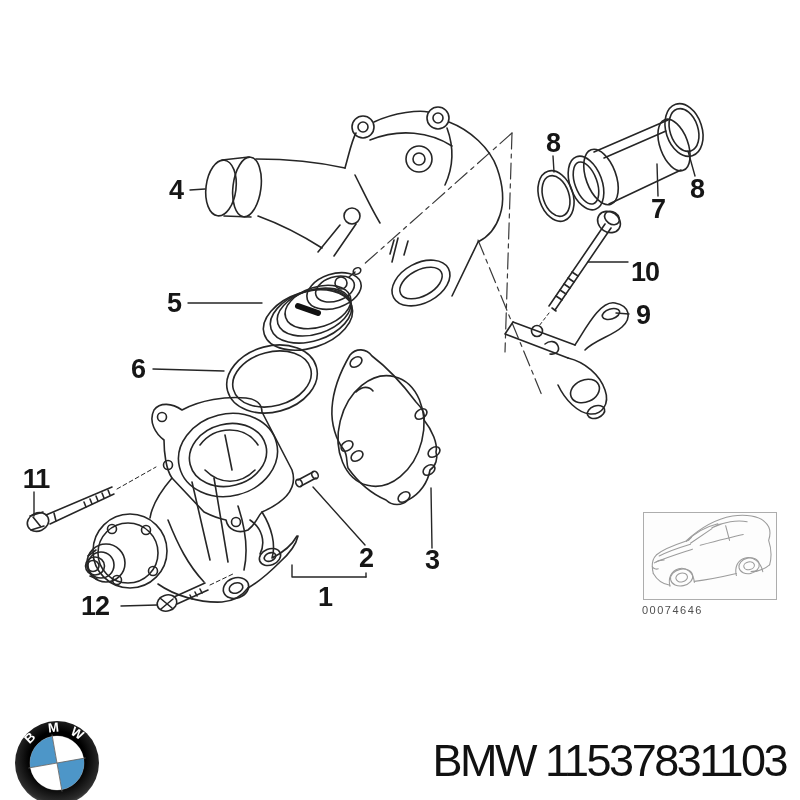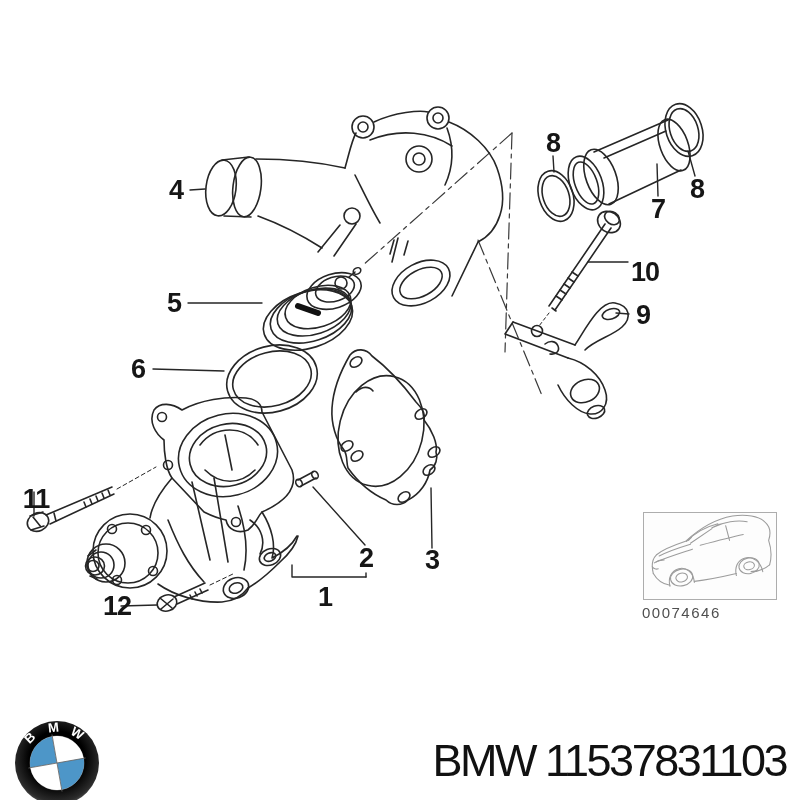--- a/index.html
+++ b/index.html
@@ -4,21 +4,21 @@
 <style>
   html,body{margin:0;padding:0;background:#ffffff;}
   body{width:800px;height:800px;overflow:hidden;font-family:"Liberation Sans", sans-serif;}
   .stage{position:relative;width:800px;height:800px;background:#ffffff;}
   .art{position:absolute;left:0;top:0;width:800px;height:800px;}
   .pl{position:absolute;transform:translate(-50%,-50%);font-weight:bold;font-size:27px;color:#161616;
       letter-spacing:-1px;line-height:1;user-select:none;}
   .thumb{position:absolute;left:643px;top:512px;width:134px;height:88px;border:1px solid #adadad;
          background:#fdfdfd;box-sizing:border-box;}
   .thumb svg{width:100%;height:100%;}
-  .thumb-code{position:absolute;left:642px;top:604px;font-size:15px;color:#4f4f4f;letter-spacing:1.5px;}
+  .thumb-code{position:absolute;left:642px;top:604px;font-size:11px;color:#4f4f4f;letter-spacing:1.5px;}
   .footer-text{position:absolute;right:14px;top:735px;font-size:45px;letter-spacing:-2.5px;color:#111;
                white-space:nowrap;}
   .roundel{position:absolute;left:13px;top:719px;width:88px;height:88px;}
 </style>
 </head>
 <body>
 
 <div class="stage">
 
   <svg class="art" viewBox="0 0 800 800" fill="none" stroke="#262626" stroke-width="1.6" stroke-linecap="round" stroke-linejoin="round">
@@ -214,22 +214,22 @@
   <div class="pl" style="left:366px;top:558px">2</div>
   <div class="pl" style="left:432px;top:560px">3</div>
   <div class="pl" style="left:176px;top:190px">4</div>
   <div class="pl" style="left:174px;top:303px">5</div>
   <div class="pl" style="left:138px;top:369px">6</div>
   <div class="pl" style="left:658px;top:209px">7</div>
   <div class="pl" style="left:553px;top:143px">8</div>
   <div class="pl" style="left:697px;top:189px">8</div>
   <div class="pl" style="left:643px;top:315px">9</div>
   <div class="pl" style="left:645px;top:272px">10</div>
-  <div class="pl" style="left:36px;top:499px">11</div>
-  <div class="pl" style="left:117px;top:606px">12</div>
+  <div class="pl" style="left:36px;top:479px">11</div>
+  <div class="pl" style="left:95px;top:606px">12</div>
 
   <div class="thumb">
     <svg viewBox="643 512 134 88" fill="none" stroke="#9c9c9c" stroke-width="1.1" stroke-linecap="round" stroke-linejoin="round">
       <path d="M652,574 C650,566 651,559 655,555 C662,549 673,545 685,541 C700,527 716,518 733,515
                C747,513 760,515 766,521 C772,526 772,534 770,540 C773,549 773,558 771,565"></path>
       <path d="M771,565 C765,570 758,572 752,572"></path>
       <path d="M764,572 C762,562 754,556 746,558 C738,560 735,568 737,576"></path>
       <path d="M737,574 C720,578 703,581 694,582"></path>
       <path d="M694,583 C693,573 686,567 678,569 C670,571 667,579 669,587"></path>
       <path d="M669,586 C662,585 656,581 652,574"></path>

